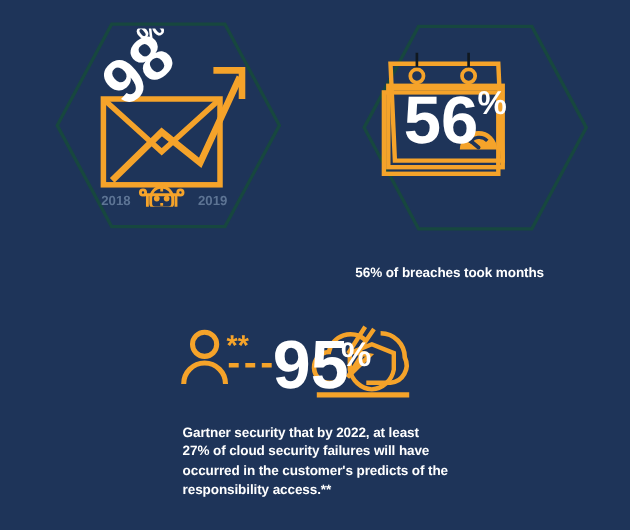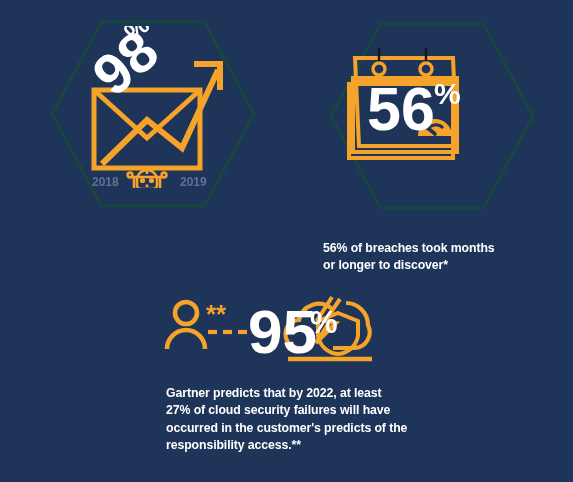--- a/index.html
+++ b/index.html
@@ -131,21 +131,20 @@
         <path d="M94,86 L82,76" stroke="#1e3459" stroke-width="3.6" stroke-linecap="round" fill="none"></path>
         <path d="M86,82 a10,10 0 0 1 16,-2" stroke="#1e3459" stroke-width="3" fill="none"></path>
       </g>
 
       <text x="26" y="82" fill="#ffffff" font-family="Liberation Sans, sans-serif" font-size="61" font-weight="bold">56</text>
       <text x="93" y="56" fill="#ffffff" font-family="Liberation Sans, sans-serif" font-size="30" font-weight="bold">%</text>
     </svg>
 
     <div class="caption" id="caption-breaches" style="left:47px; top:216px; width:215px;margin-top:24px;">
       <div>56% of breaches took months</div>
-      <div>or longer to discover*</div>
     </div>
   </section>
 
   <section class="panel" id="panel-cloud">
 
     <svg class="art" id="art-cloud" width="260" height="80" viewBox="0 0 260 80" aria-hidden="true" style="left:160px; top:8px;">
 
       <g stroke="#f5a32a" stroke-width="4.6" fill="none">
         <circle cx="26" cy="20" r="11"></circle>
         <path d="M7,56 a19,19 0 0 1 38,0"></path>
@@ -172,20 +171,20 @@
         <path d="M178,20 l20,8 v15 a22,22 0 0 1 -20,18 a22,22 0 0 1 -20,-18 v-15 z" stroke-width="4"></path>
 
         <line x1="128" y1="66" x2="212" y2="66" stroke-width="4.6"></line>
       </g>
 
       <text x="88" y="60" fill="#ffffff" font-family="Liberation Sans, sans-serif" font-size="62" font-weight="bold">95</text>
       <text x="150" y="40" fill="#ffffff" font-family="Liberation Sans, sans-serif" font-size="31" font-weight="bold">%</text>
     </svg>
 
     <div class="caption" id="caption-cloud" style="left:166px; top:100px; width:300px;">
-      <div>Gartner predicts that by 2022, at least</div>
+      <div>Gartner security that by 2022, at least</div>
       <div>27% of cloud security failures will have</div>
       <div>occurred in the customer's predicts of the</div>
       <div>responsibility access.**</div>
     </div>
   </section>
 
 </div>
 
 </body></html>

